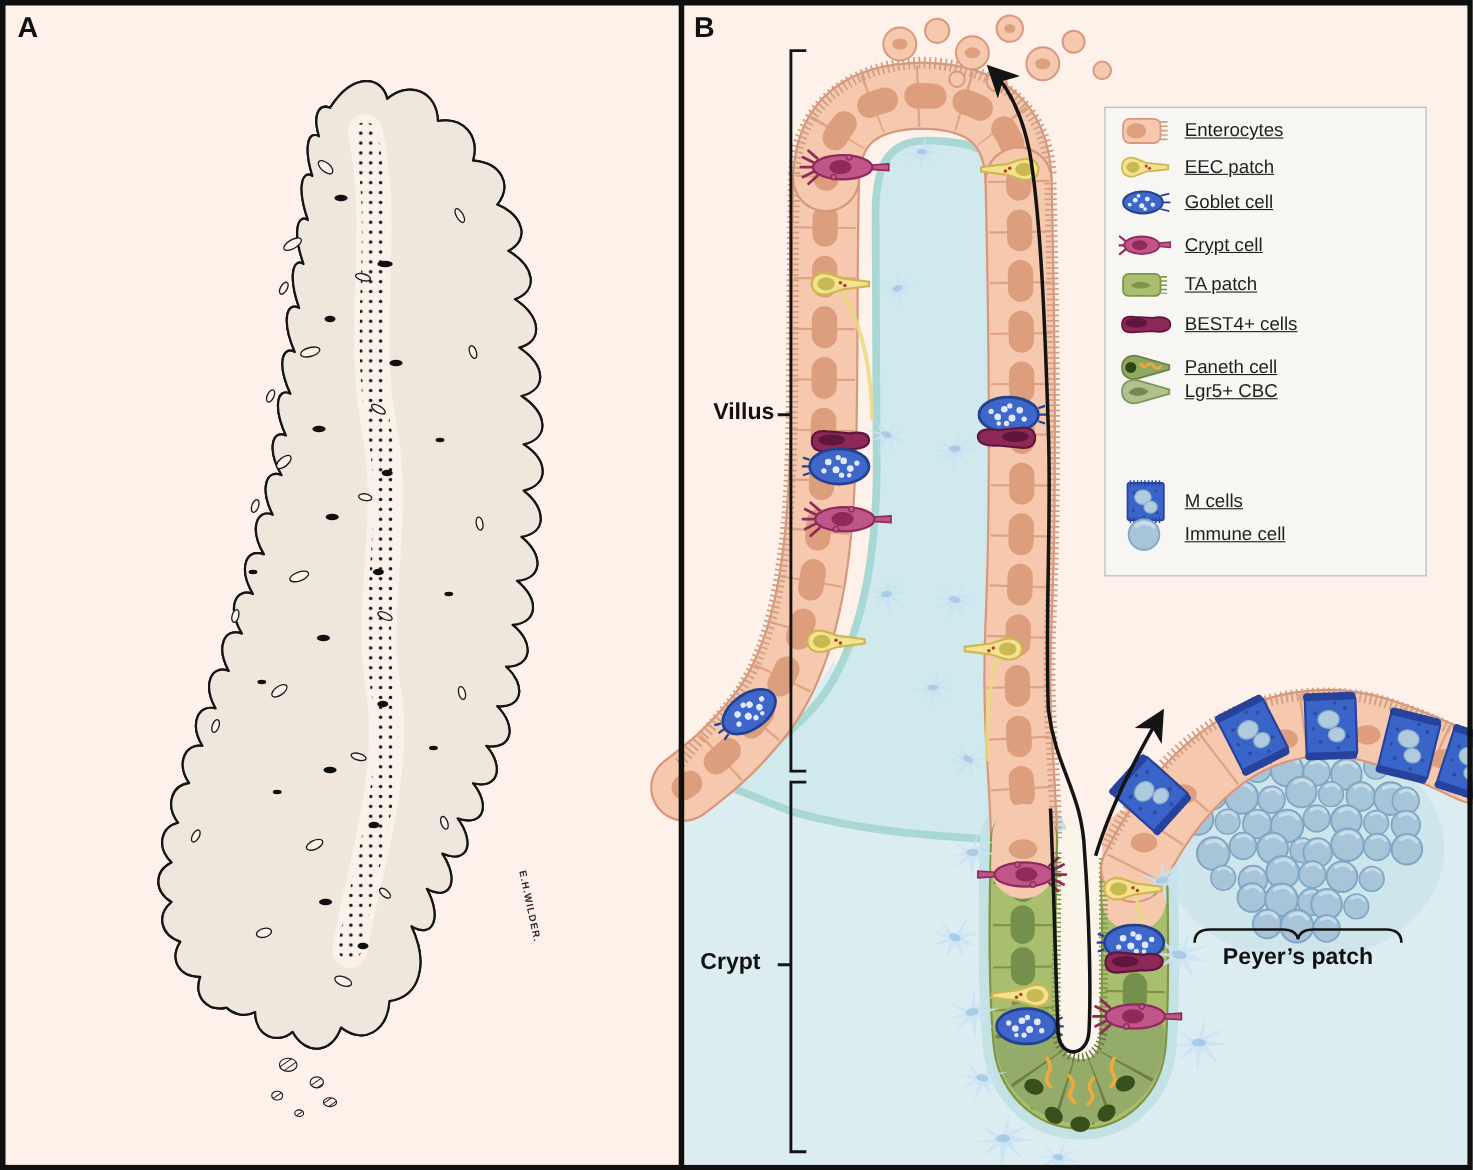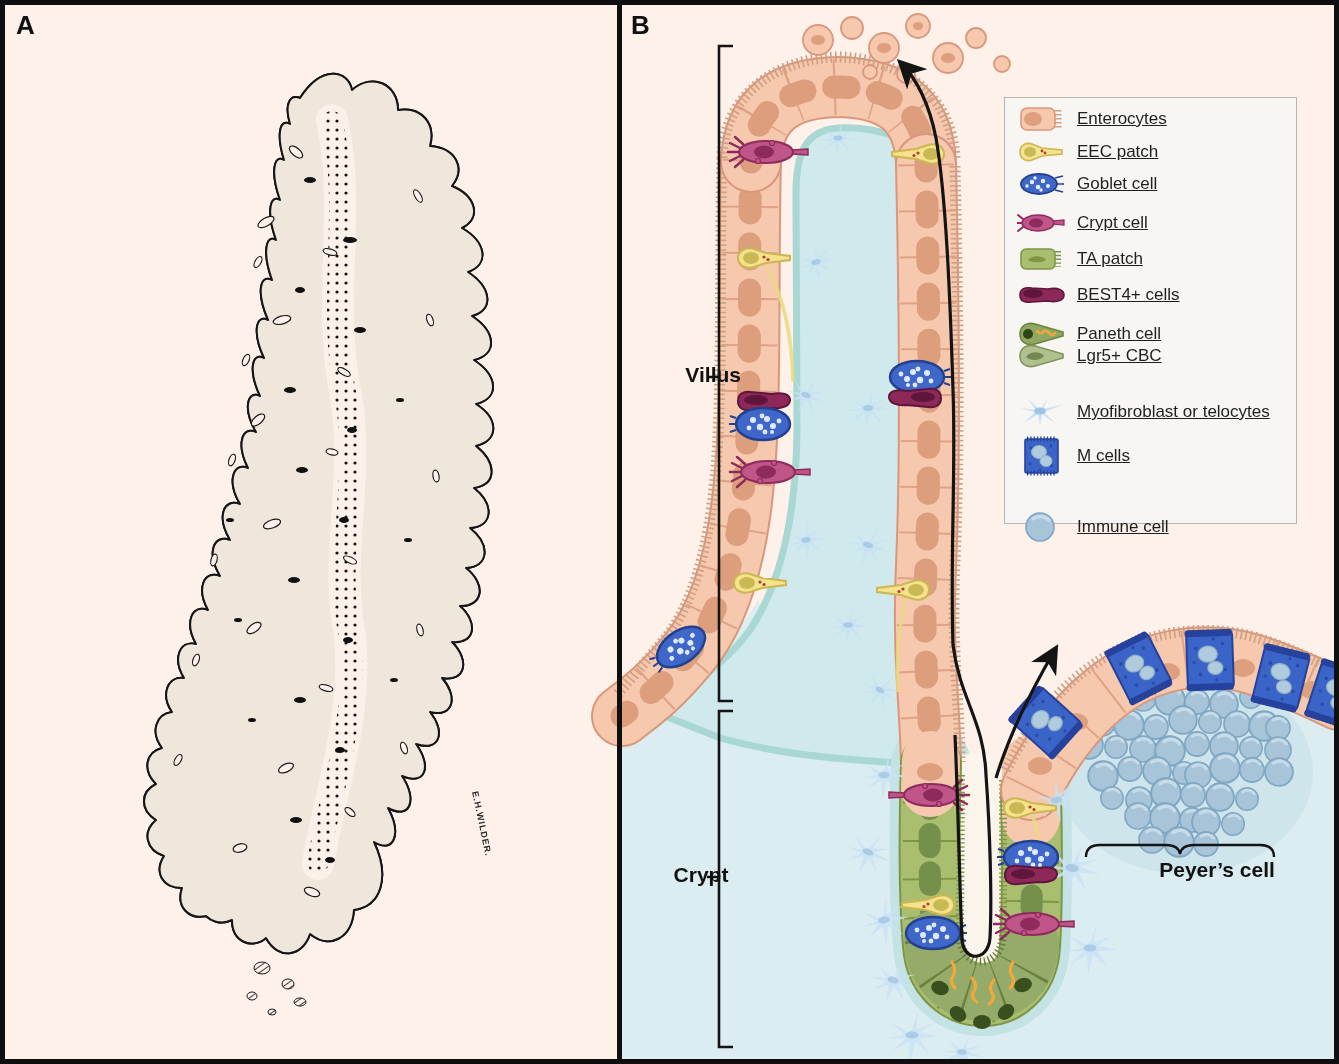--- a/index.html
+++ b/index.html
@@ -1,31 +1,31 @@
 <!DOCTYPE html>
 <html><head>
 <meta charset="utf-8">
 <style>
   html,body{margin:0;padding:0;background:#ffffff;}
   .fig{position:relative;width:1339px;height:1064px;background:#fdf1ea;overflow:hidden;
        font-family:"Liberation Sans","DejaVu Sans",sans-serif;}
   .fig svg.scene{position:absolute;left:0;top:0;}
   .panel-label{position:absolute;font-weight:bold;font-size:26px;color:#111;}
-  .region-label{position:absolute;font-weight:bold;font-size:21px;color:#111;padding-left:37px;}
+  .region-label{position:absolute;font-weight:bold;font-size:21px;color:#111;}
   .villus-label{left:622px;top:363px;width:82px;text-align:right;}
   .crypt-label{left:622px;top:863px;width:84px;text-align:center;}
   .peyers-label{left:1080px;top:858px;width:200px;text-align:center;}
   .legend{position:absolute;left:1004px;top:97px;width:293px;height:427px;
           background:#f7f6f3;border:1.5px solid #b5b5b5;box-sizing:border-box;}
   .legend-row{position:absolute;left:12px;display:flex;align-items:center;height:30px;}
   .legend-row .ic{width:50px;height:30px;flex:0 0 50px;}
   .legend-row .lbl{margin-left:10px;font-size:17px;color:#1f1f1f;white-space:nowrap;text-decoration:underline;}
   .r1{top:6px}.r2{top:39px}.r3{top:71px}.r4{top:110px}.r5{top:146px}.r6{top:182px}
   .r7{top:221px}.r8{top:243px}.r9{top:299px}
-  .r10{top:336px;height:44px}.r11{top:411px;height:36px}
+  .r10{top:336px;height:44px}.r11{top:370px;height:36px}
   .r10 .ic{height:44px}.r11 .ic{height:36px}
 </style>
 </head>
 <body>
 
 <div class="fig">
 
 <svg class="scene" width="1339" height="1064" viewBox="0 0 1339 1064">
   <defs>
     <pattern id="hatch1" width="5" height="5" patternUnits="userSpaceOnUse" patternTransform="rotate(55)">
@@ -413,21 +413,21 @@
   </g>
 
   <rect x="617" y="0" width="5" height="1064" fill="#0f0f0f"></rect>
   <rect x="2.5" y="2.5" width="1334" height="1059" fill="none" stroke="#0f0f0f" stroke-width="5"></rect>
 </svg>
 
 <div class="panel-label" style="left:16px;top:10px">A</div>
 <div class="panel-label" style="left:631px;top:10px">B</div>
 <div class="region-label villus-label">Villus</div>
 <div class="region-label crypt-label">Crypt</div>
-<div class="region-label peyers-label">Peyer’s cell</div>
+<div class="region-label peyers-label">Peyer’s patch</div>
 
 <div class="legend">
   <div class="legend-row r1">
     <svg class="ic" viewBox="0 0 48 30">
       <rect x="3" y="4" width="34" height="22" rx="6" fill="#f6c8ae" stroke="#d9987d" stroke-width="1.6"></rect>
       <ellipse cx="15" cy="15" rx="9" ry="7" fill="#dd9f7e"></ellipse>
       <path d="M 40,6 V 24" stroke="#cf9f83" stroke-width="7" stroke-dasharray="1.5 2.5"></path>
     </svg>
     <span class="lbl">Enterocytes</span>
   </div>
@@ -487,27 +487,20 @@
       <path d="M 19,12 q 3,4 6,1 q 3,-3 6,1 q 3,4 6,0" stroke="#f0a83c" stroke-width="2.6" fill="none" stroke-linecap="round"></path>
     </svg>
     <span class="lbl">Paneth cell</span>
   </div>
   <div class="legend-row r8">
     <svg class="ic" viewBox="0 0 48 30">
       <path d="M 2,15 C 2,6 10,3 17,5 L 45,13 L 45,17 L 17,25 C 10,27 2,24 2,15 Z" fill="#aec18f" stroke="#7f9457" stroke-width="1.6"></path>
       <path d="M 8,16 C 12,10 22,10 26,15 C 22,20 12,20 8,16 Z" fill="#74884f"></path>
     </svg>
     <span class="lbl">Lgr5+ CBC</span>
-  </div>
-  <div class="legend-row r9">
-    <svg class="ic" viewBox="0 0 48 30">
-      <path d="M 22,13 L 30,1 L 25,12 L 44,8 L 26,15 L 38,27 L 24,17 L 22,29 L 20,17 L 6,26 L 17,15 L 2,11 L 18,13 L 10,2 Z" fill="#c6e0f4" opacity="0.95"></path>
-      <ellipse cx="22" cy="14" rx="6" ry="3.5" fill="#9fc3e2"></ellipse>
-    </svg>
-    <span class="lbl">Myofibroblast or telocytes</span>
   </div>
   <div class="legend-row r10">
     <svg class="ic" viewBox="0 0 48 44">
       <rect x="7" y="5" width="33" height="34" rx="2" fill="#3a64c8" stroke="#26429c" stroke-width="1.6"></rect>
       <path d="M 9,5 H 38" stroke="#26429c" stroke-width="5" stroke-dasharray="1.3 2"></path>
       <path d="M 9,39 H 38" stroke="#26429c" stroke-width="5" stroke-dasharray="1.3 2"></path>
       <g fill="#2a4ba6">
             <circle cx="13" cy="14" r="1.4"></circle>
             <circle cx="33" cy="12" r="1.4"></circle>
             <circle cx="12" cy="30" r="1.4"></circle>

